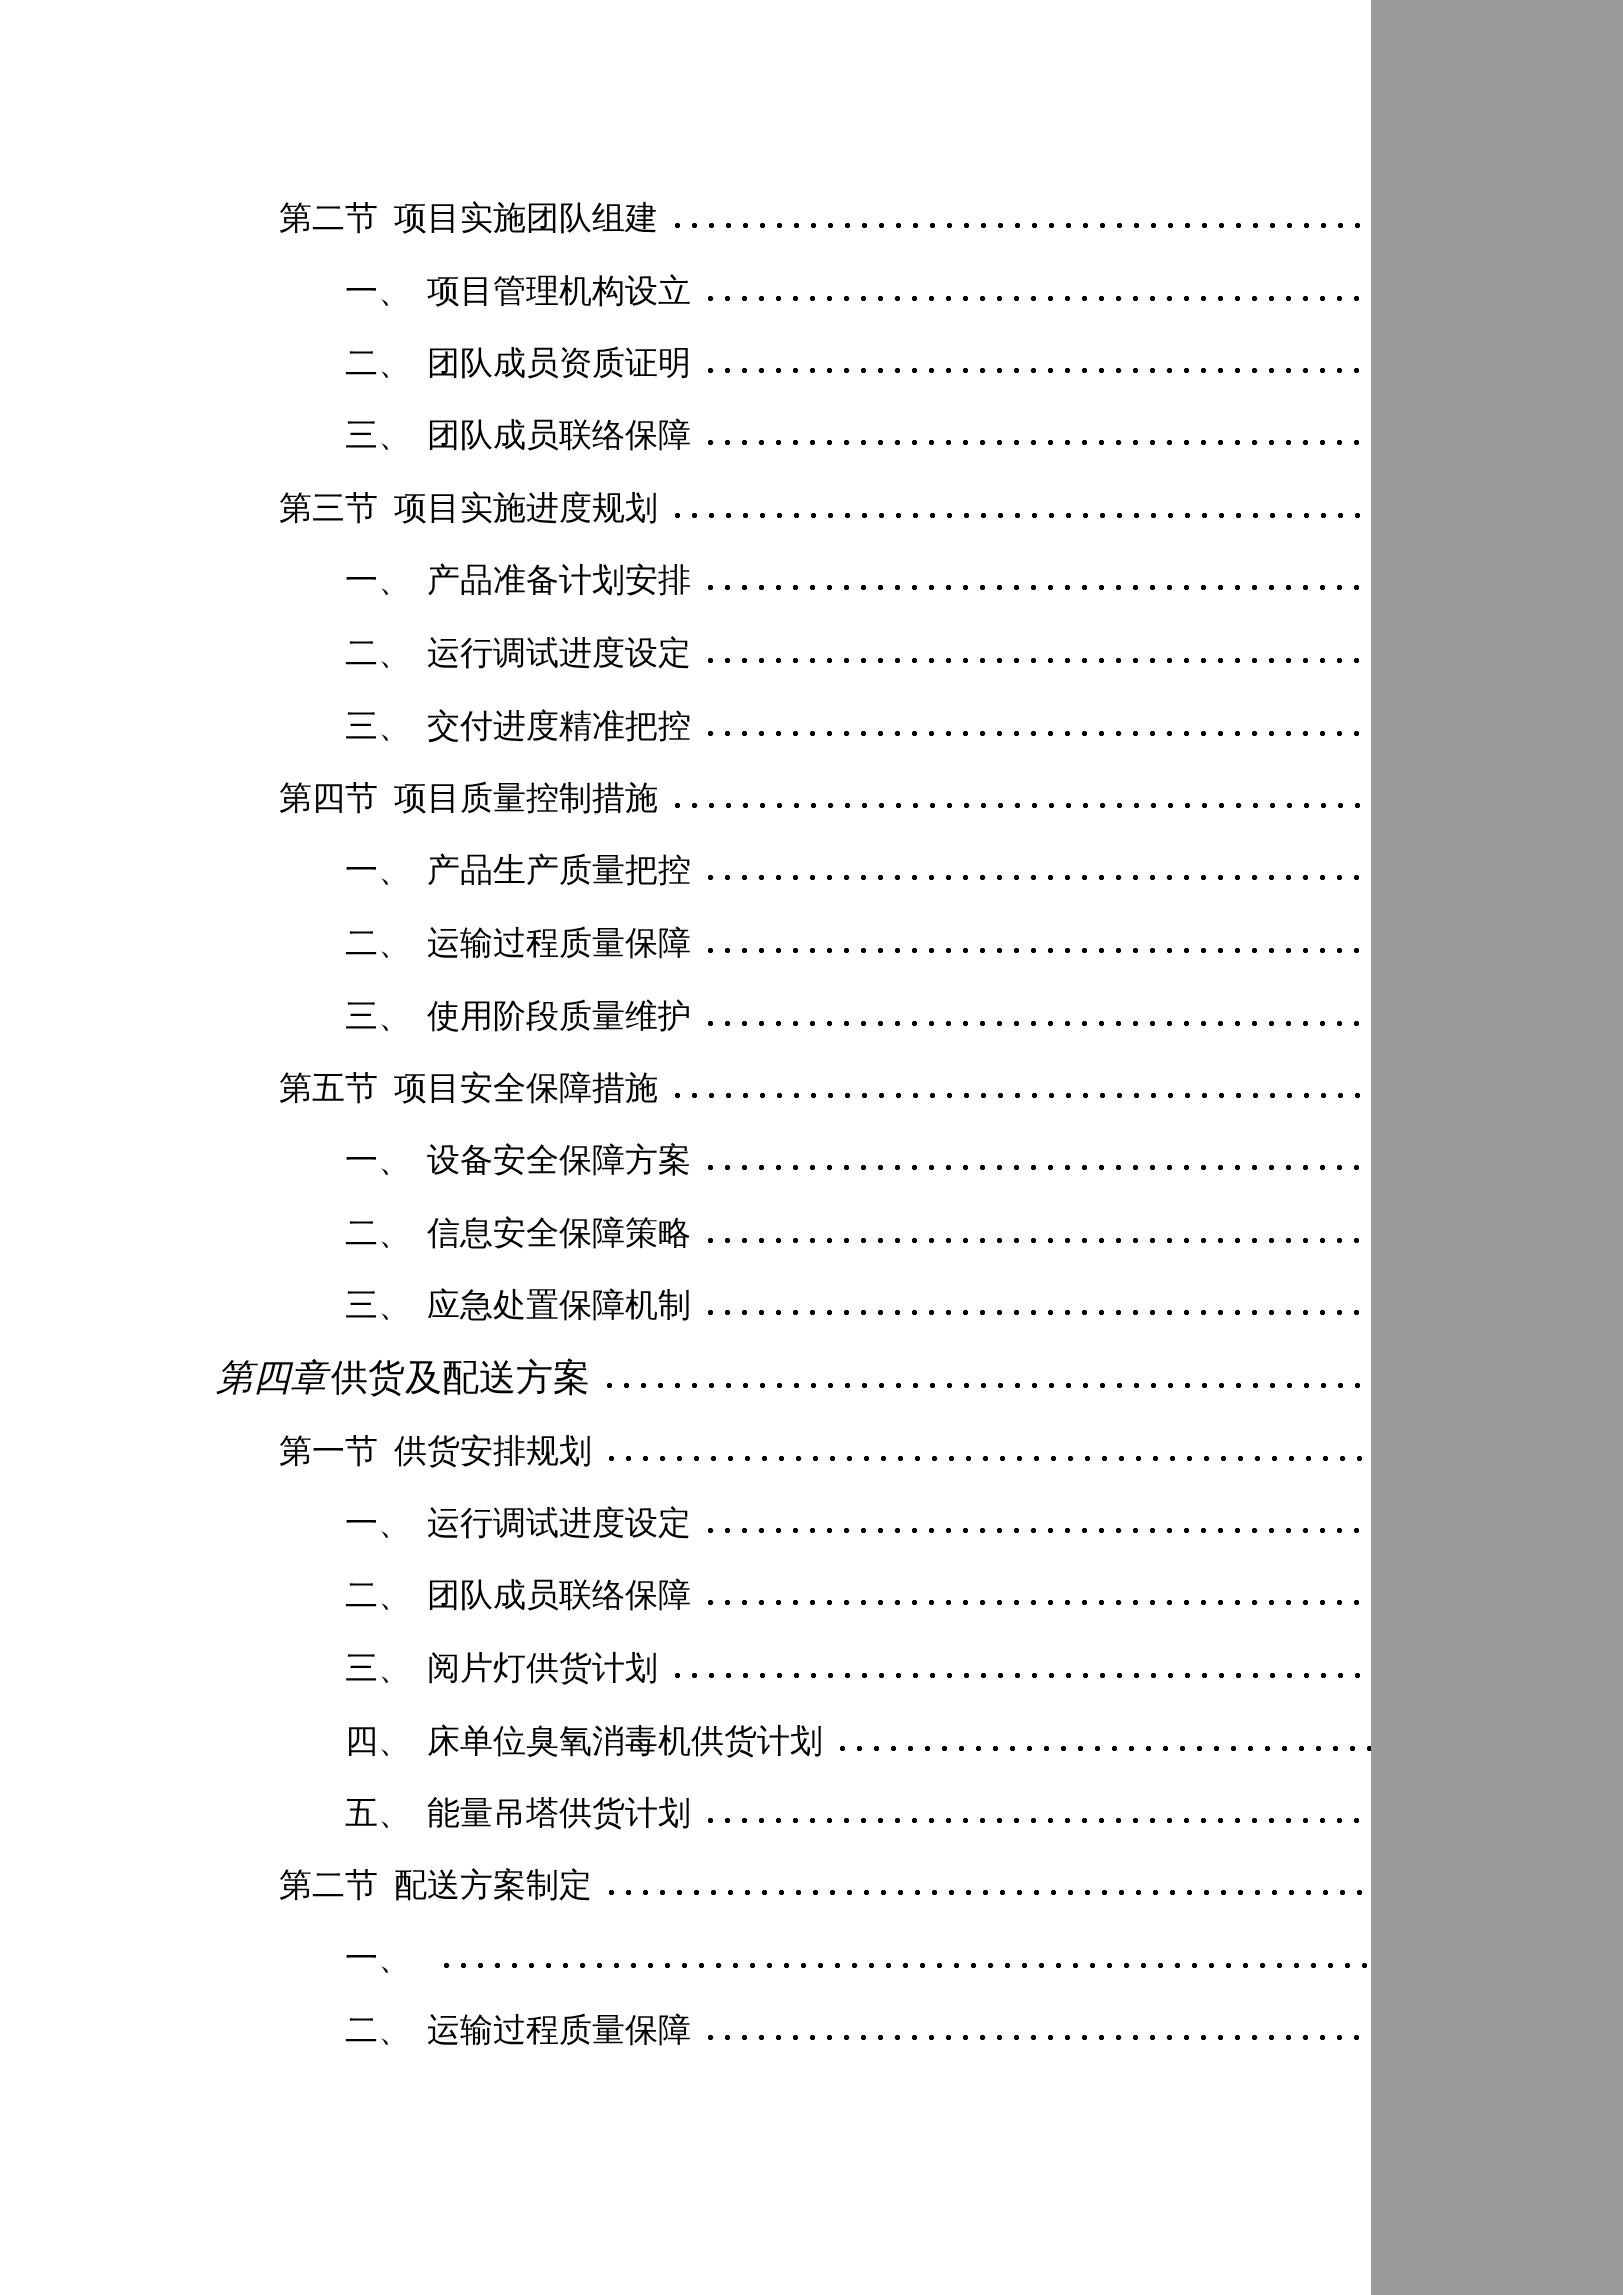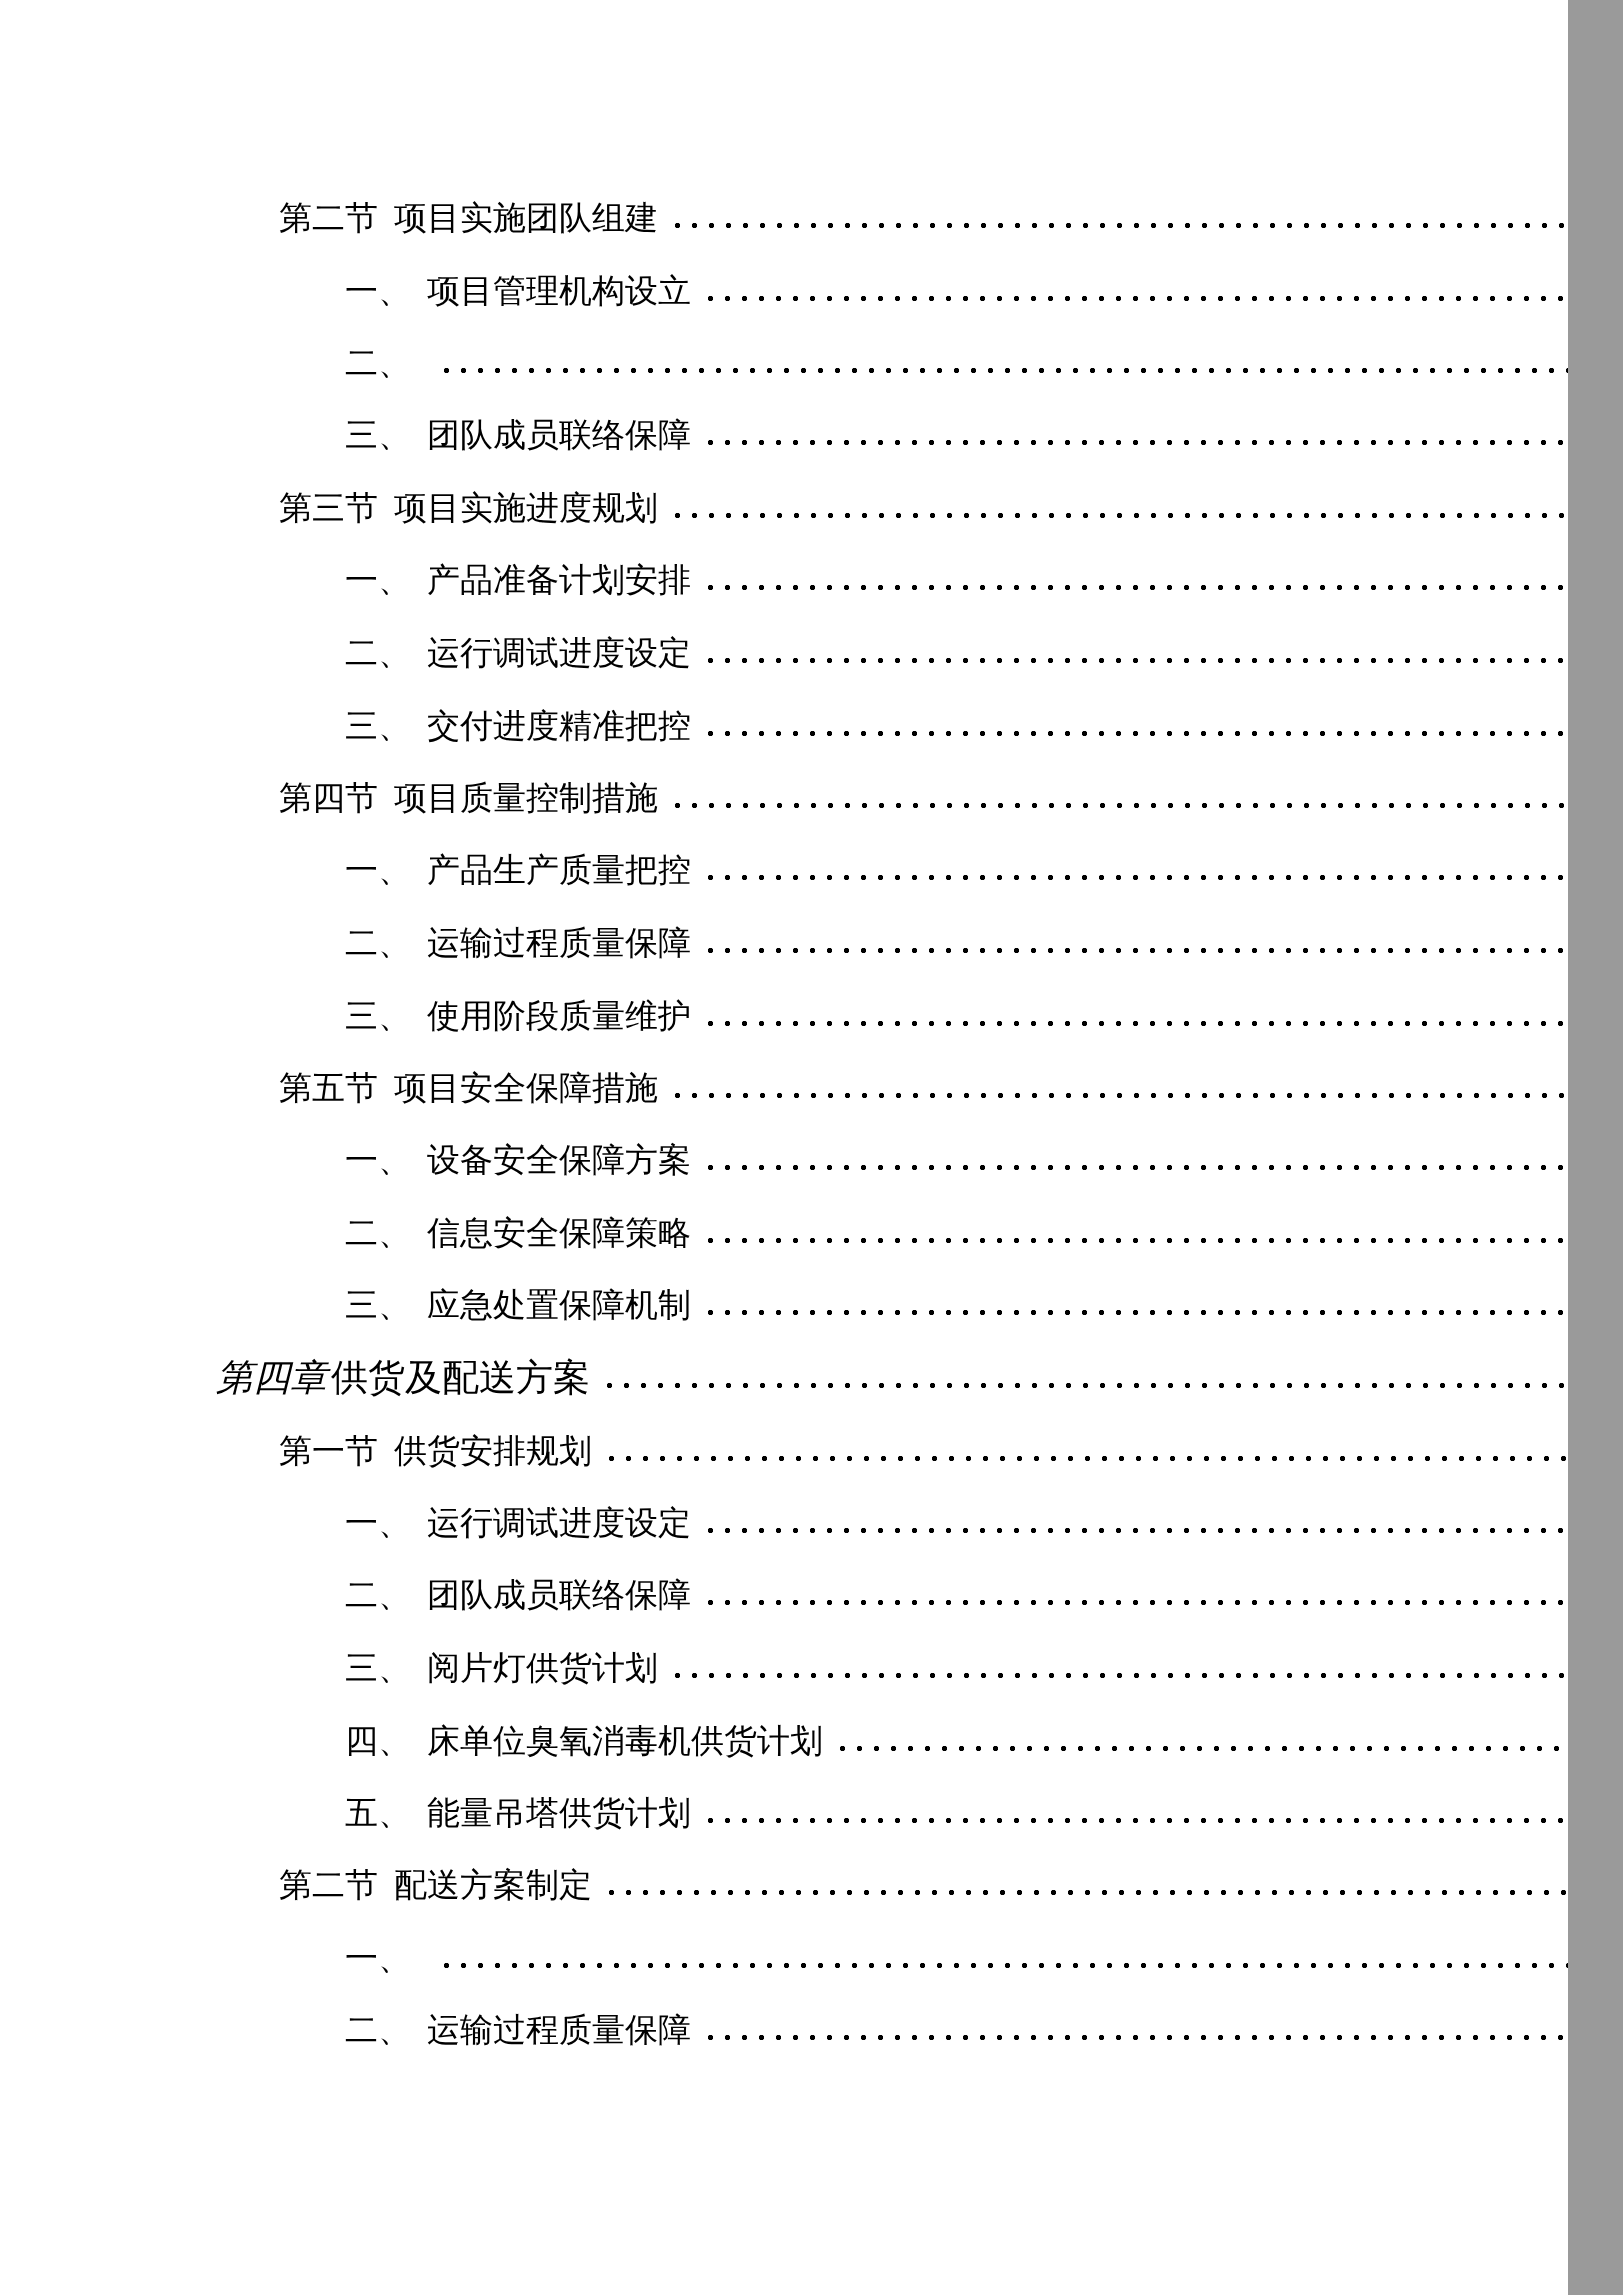--- a/index.html
+++ b/index.html
@@ -1,18 +1,18 @@
 <!DOCTYPE html>
 <html style="font-size:10.5px"><head>
 <meta charset="utf-8">
 <style>
   html, body { margin: 0; padding: 0; background: #9a9a9a; }
   .sheet {
     position: relative;
-    width: 1568px;
+    width: 1371px;
     height: 2295px;
     background: #ffffff;
     overflow: hidden;
     font-family: "Liberation Serif", "DejaVu Serif", serif;
     color: #000000;
   }
   .toc-row {
     position: absolute;
     left: 0;
     width: 1474px;            
@@ -56,20 +56,21 @@
 
   </div>
       <div class="toc-row level-item" style="top: 255px;">
     <span class="toc-label">一、</span>
     <span class="toc-title">项目管理机构设立</span>
     <span class="dot-leader"></span>
 
   </div>
       <div class="toc-row level-item" style="top: 327px;">
     <span class="toc-label">二、</span>
+    <span class="toc-title">团队成员资质证明</span>
     <span class="dot-leader"></span>
 
   </div>
       <div class="toc-row level-item" style="top: 399px;">
     <span class="toc-label">三、</span>
     <span class="toc-title">团队成员联络保障</span>
     <span class="dot-leader"></span>
 
   </div>
       <div class="toc-row level-section" style="top: 472px;">

